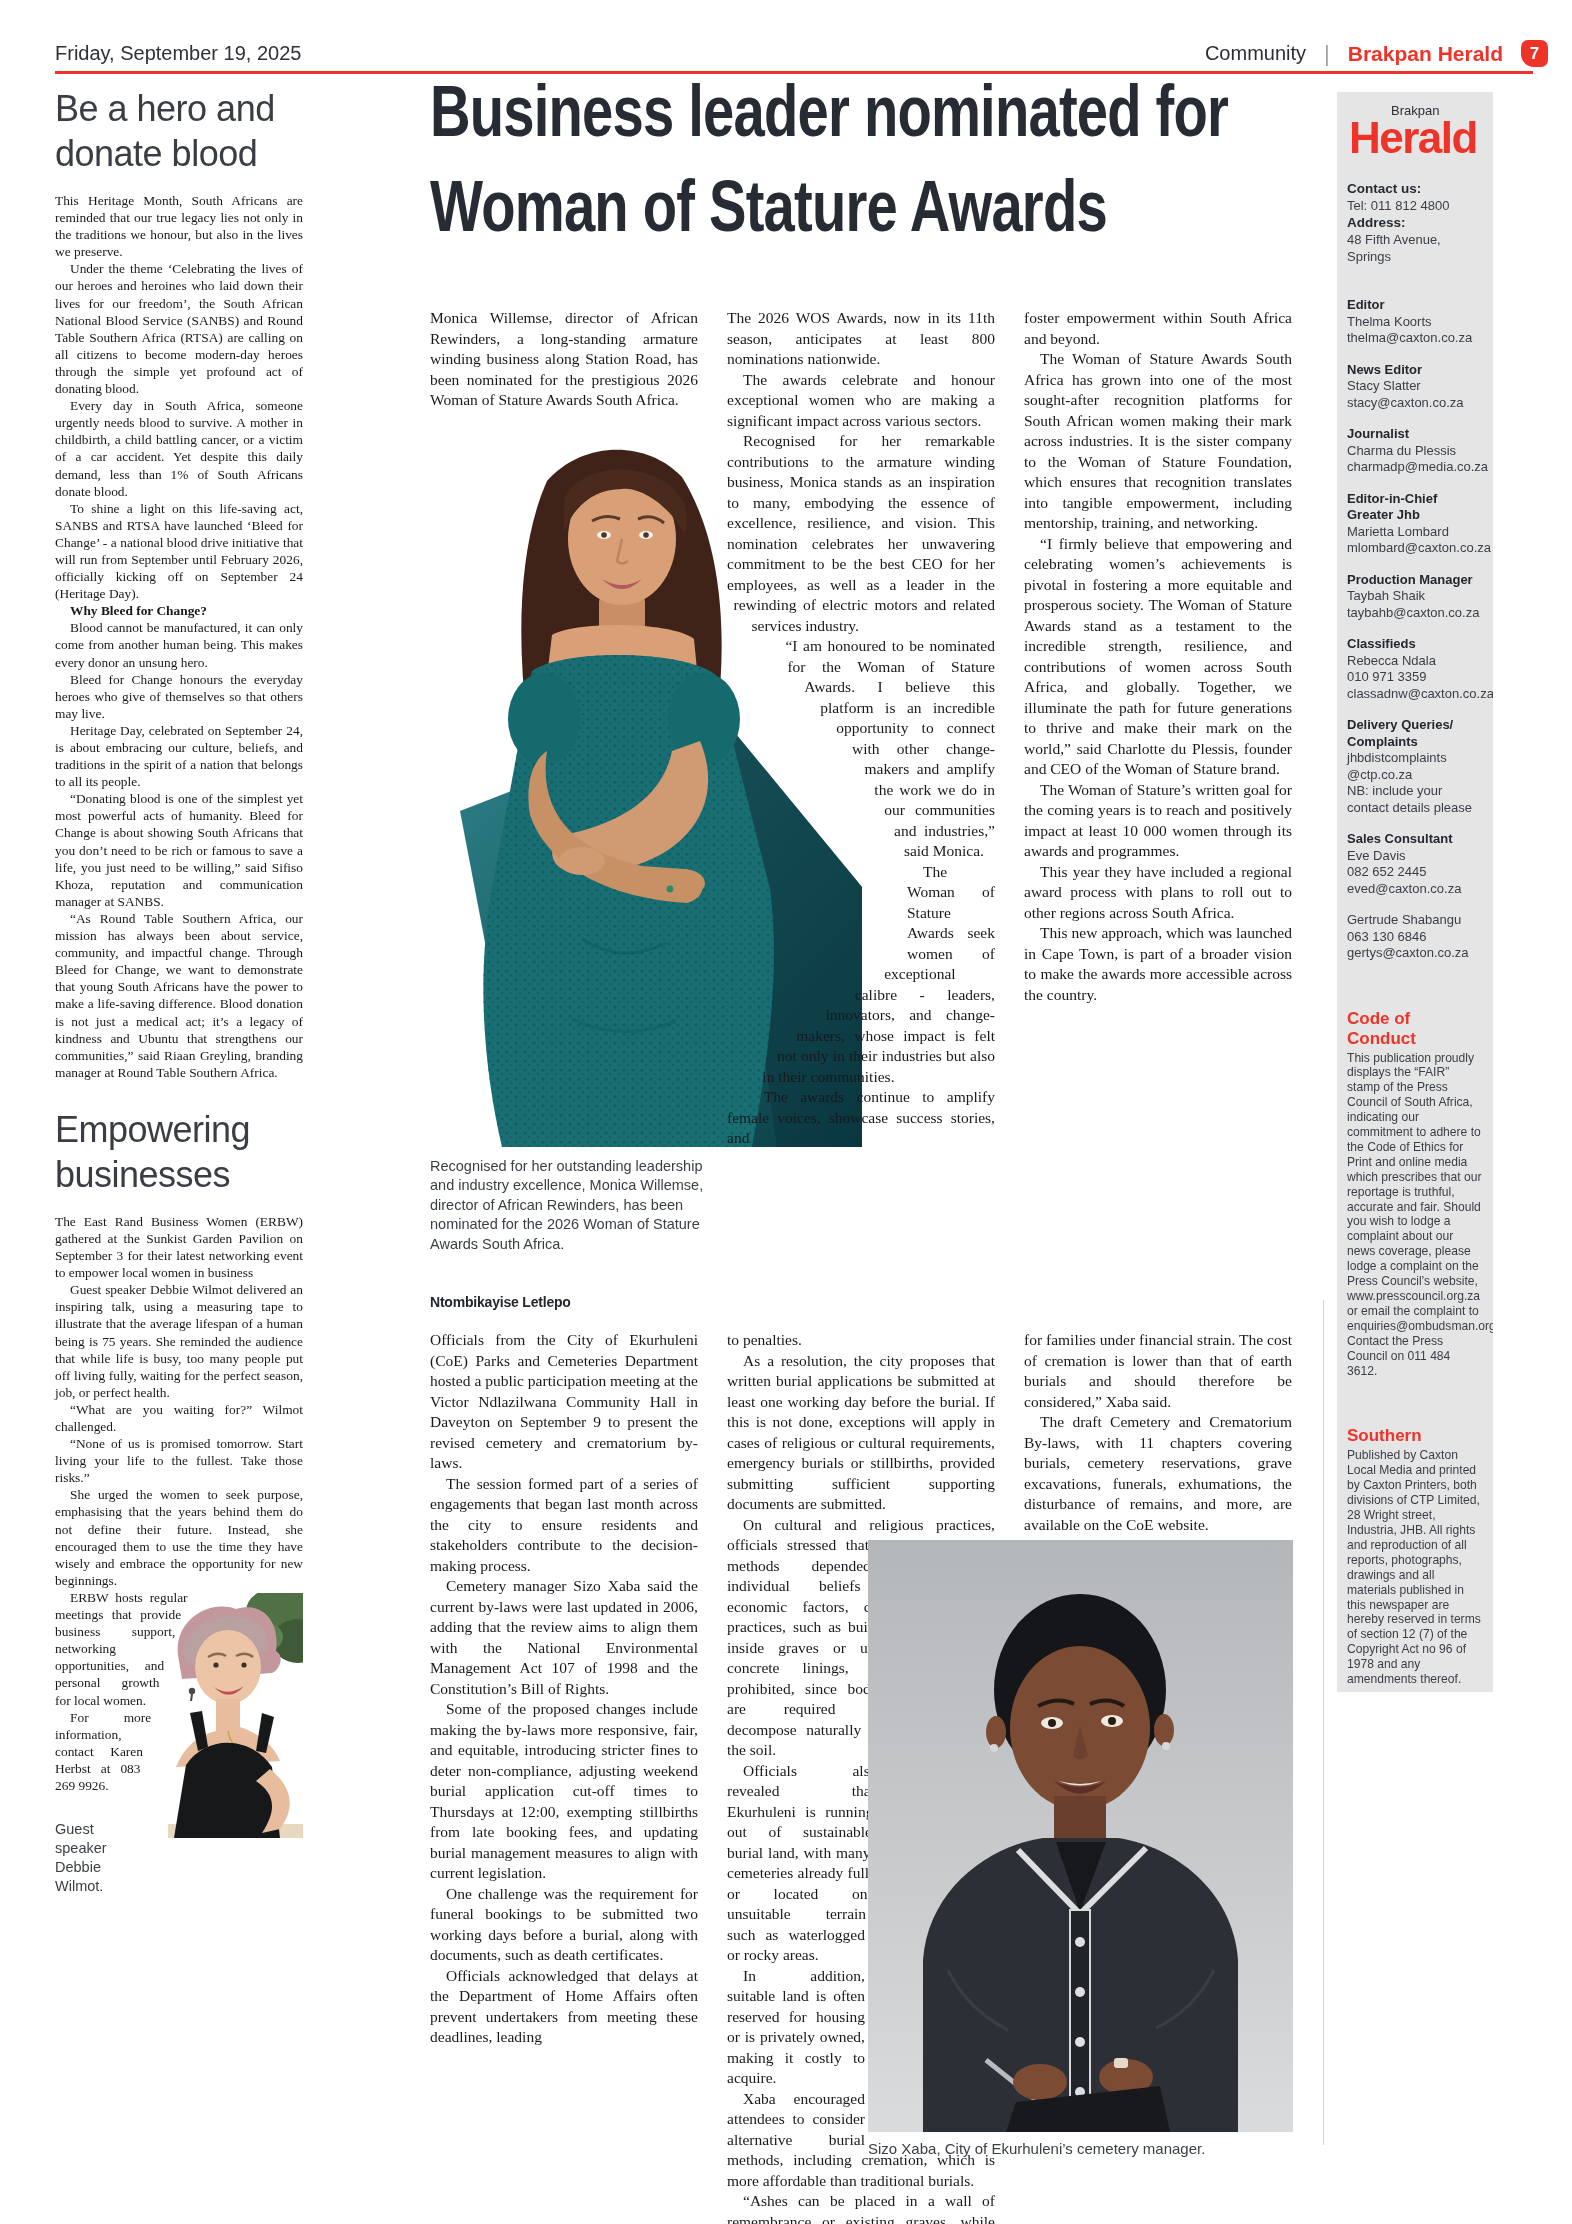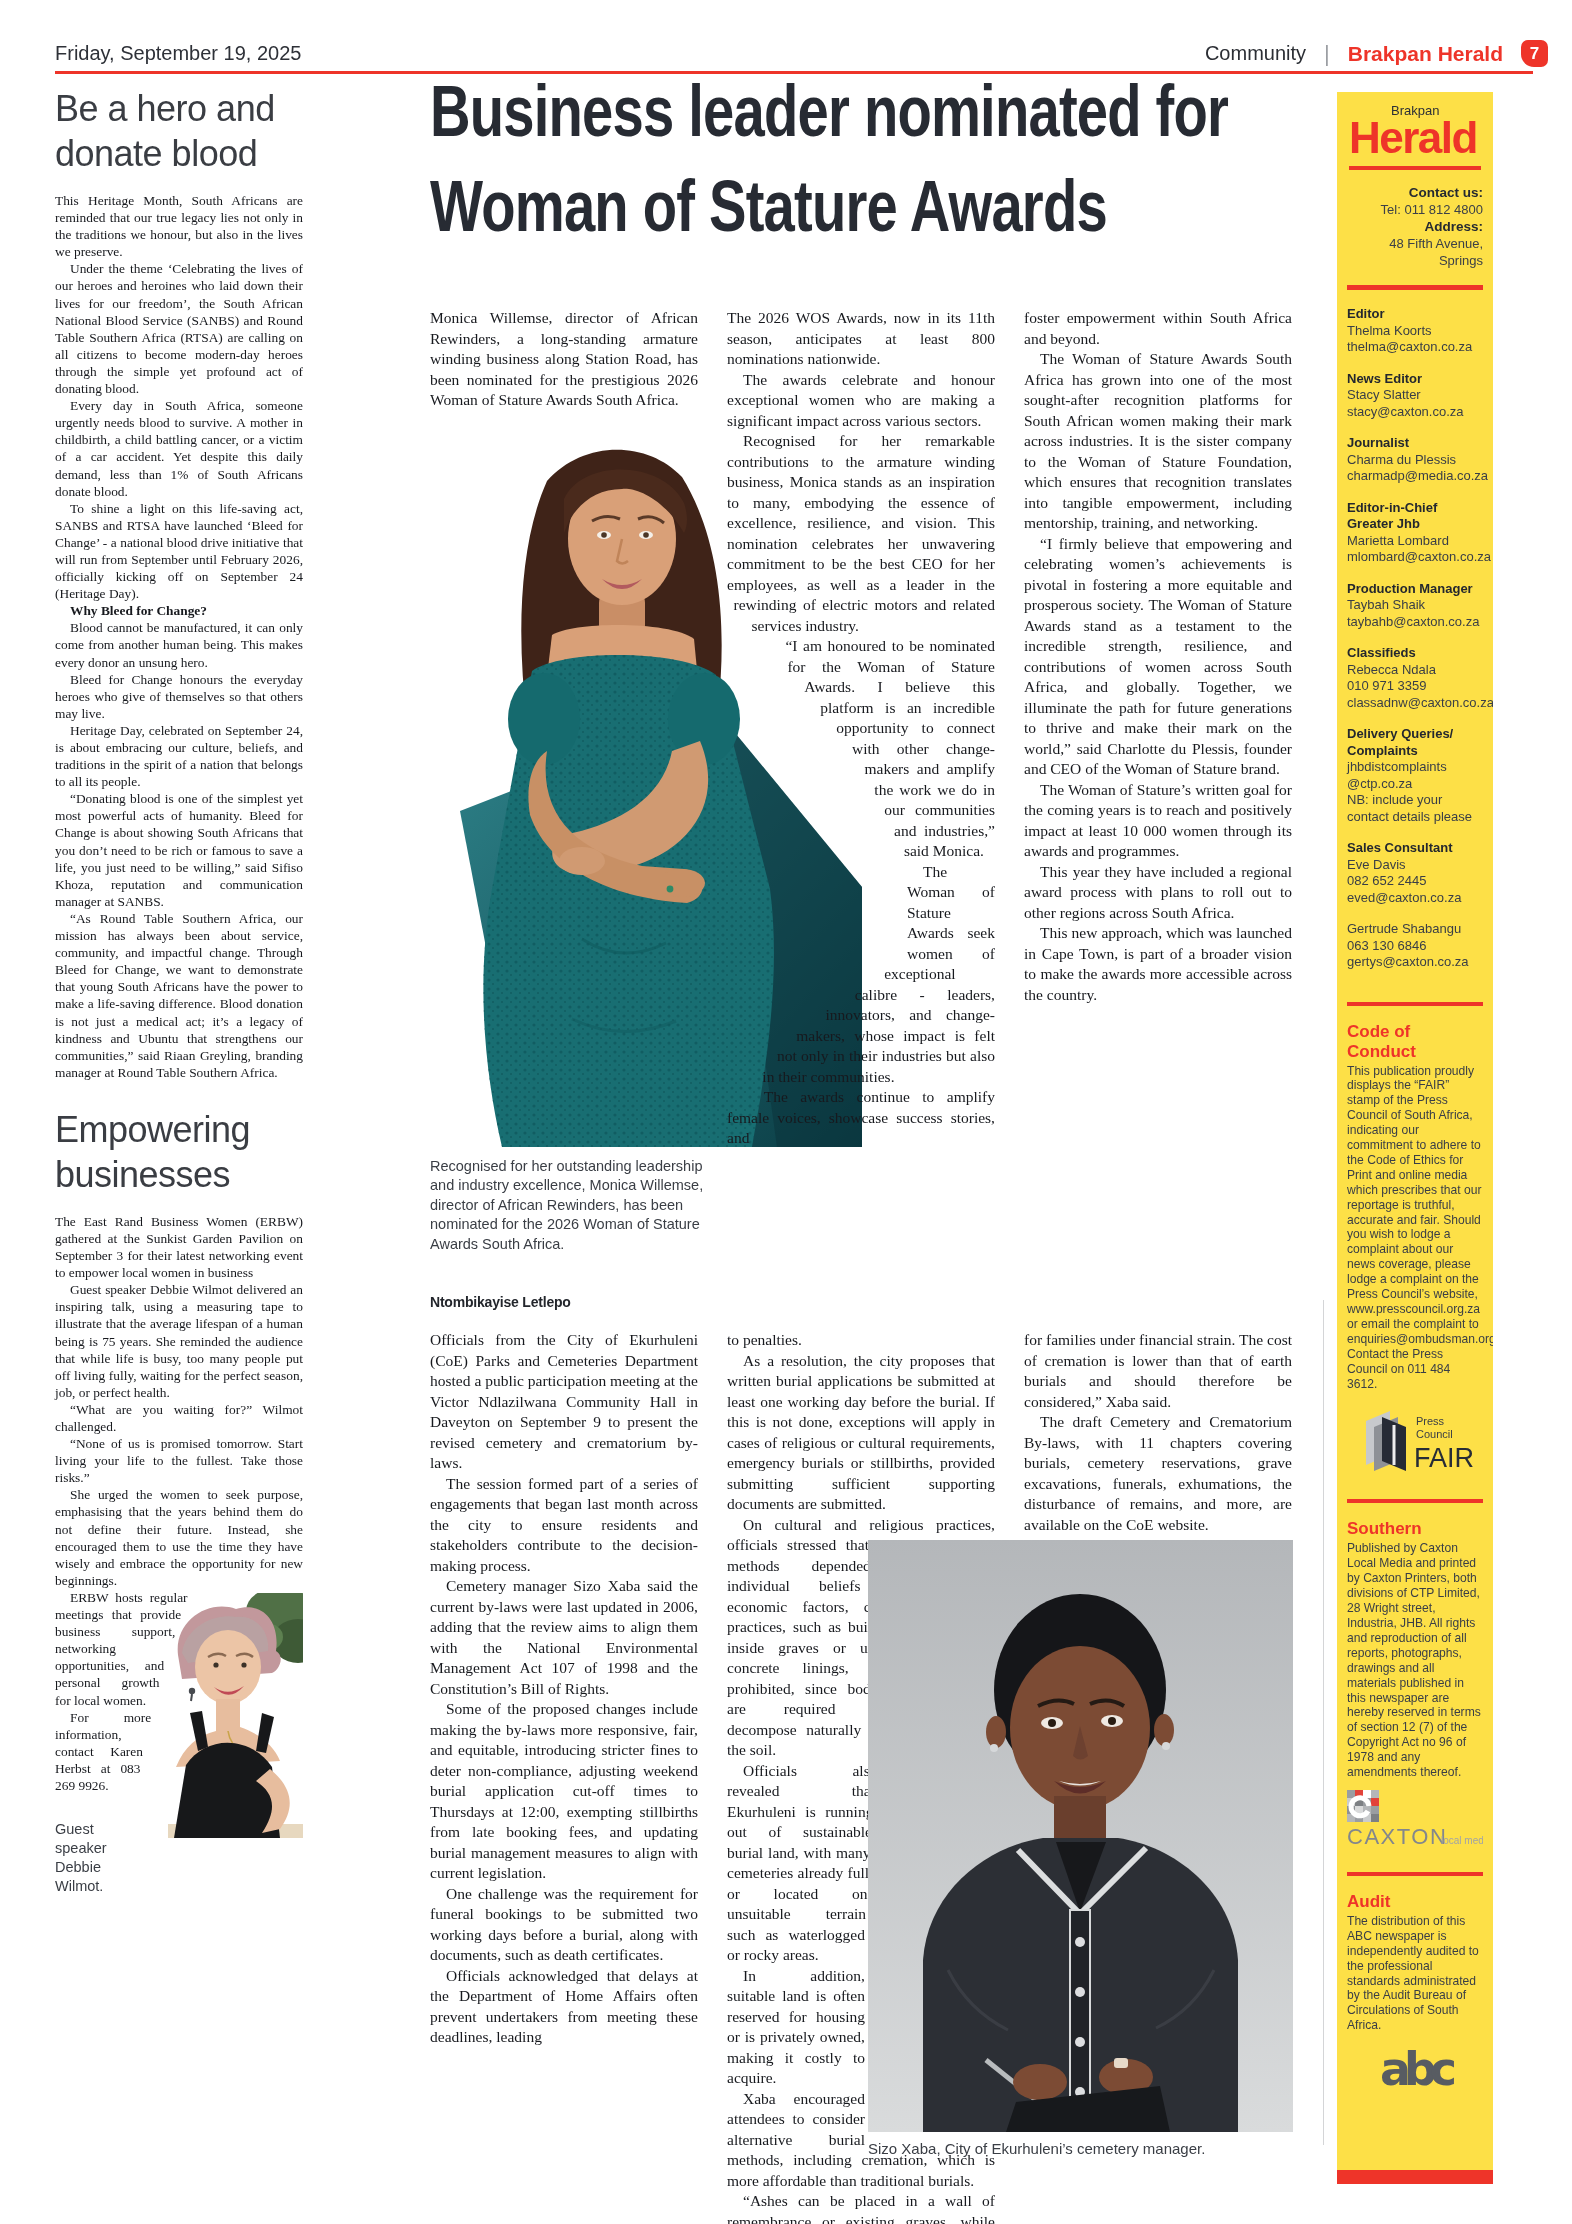--- a/index.html
+++ b/index.html
@@ -50,28 +50,28 @@
   .byline{position:absolute;left:430px;top:1294px;font-size:14px;font-weight:bold;color:#23262c;letter-spacing:-0.2px;}
   .a2c1{left:430px;top:1330px;}
   .a2c2{left:727px;top:1330px;}
   .a2c3{left:1024px;top:1330px;}
   .runR{float:right;width:130px;height:812px;
       shape-outside:polygon(130px 0px,130px 212px,55px 240px,28px 330px,10px 470px,0px 610px,0px 812px,130px 812px);}
   .sizo-photo{position:absolute;left:868px;top:1540px;}
   .sizo-cap{position:absolute;left:868px;top:2140px;width:440px;font-size:15px;color:#3a3e45;}
   .vrule{position:absolute;left:1323px;top:1300px;width:1px;height:845px;background:#d4d5d7;}
   
-  .sidebar{position:absolute;left:1337px;top:92px;width:156px;height:2092px;background:#fde047;
+  .sidebar{position:absolute;left:1337px;top:92px;width:156px;height:1600px;background:#e5e5e5;
       box-sizing:border-box;padding:10px 10px 0 10px;display:flex;flex-direction:column;overflow:hidden;
       color:#3a3e46;}
   .mast{margin:2px 0 0 2px;}
   .mast-top{display:block;margin-left:42px;font-size:13px;color:#2c2f36;line-height:14px;}
   .mast-main{display:block;font-size:44px;line-height:40px;font-weight:bold;color:#ee3429;letter-spacing:-1.5px;}
   .mast-rule{width:132px;height:4px;background:#ee3429;margin:8px 0 14px 2px;}
-  .contact{text-align:right;font-size:13px;line-height:17px;color:#3c4047;}
+  .contact{text-align:left;font-size:13px;line-height:17px;color:#3c4047;}
   .contact .b{font-weight:bold;color:#262a31;font-size:13.5px;}
   .sb-div{width:136px;height:5px;background:#ee3429;margin:16px 0 16px 0;}
   .sb-div.thin{height:4px;}
   .staff{margin-bottom:15px;font-size:13px;line-height:16.5px;}
   .staff .role{font-weight:bold;color:#24272e;}
   .staff p{margin:0;}
   .sb-red-h{color:#ee3429;font-weight:bold;font-size:17px;margin:0 0 2px 0;}
   .sb-body{font-size:12.1px;line-height:14.9px;}
   .fairlogo{margin:12px auto 4px auto;display:block;}
   .caxtonlogo{margin:10px 0 4px 0;display:block;}

